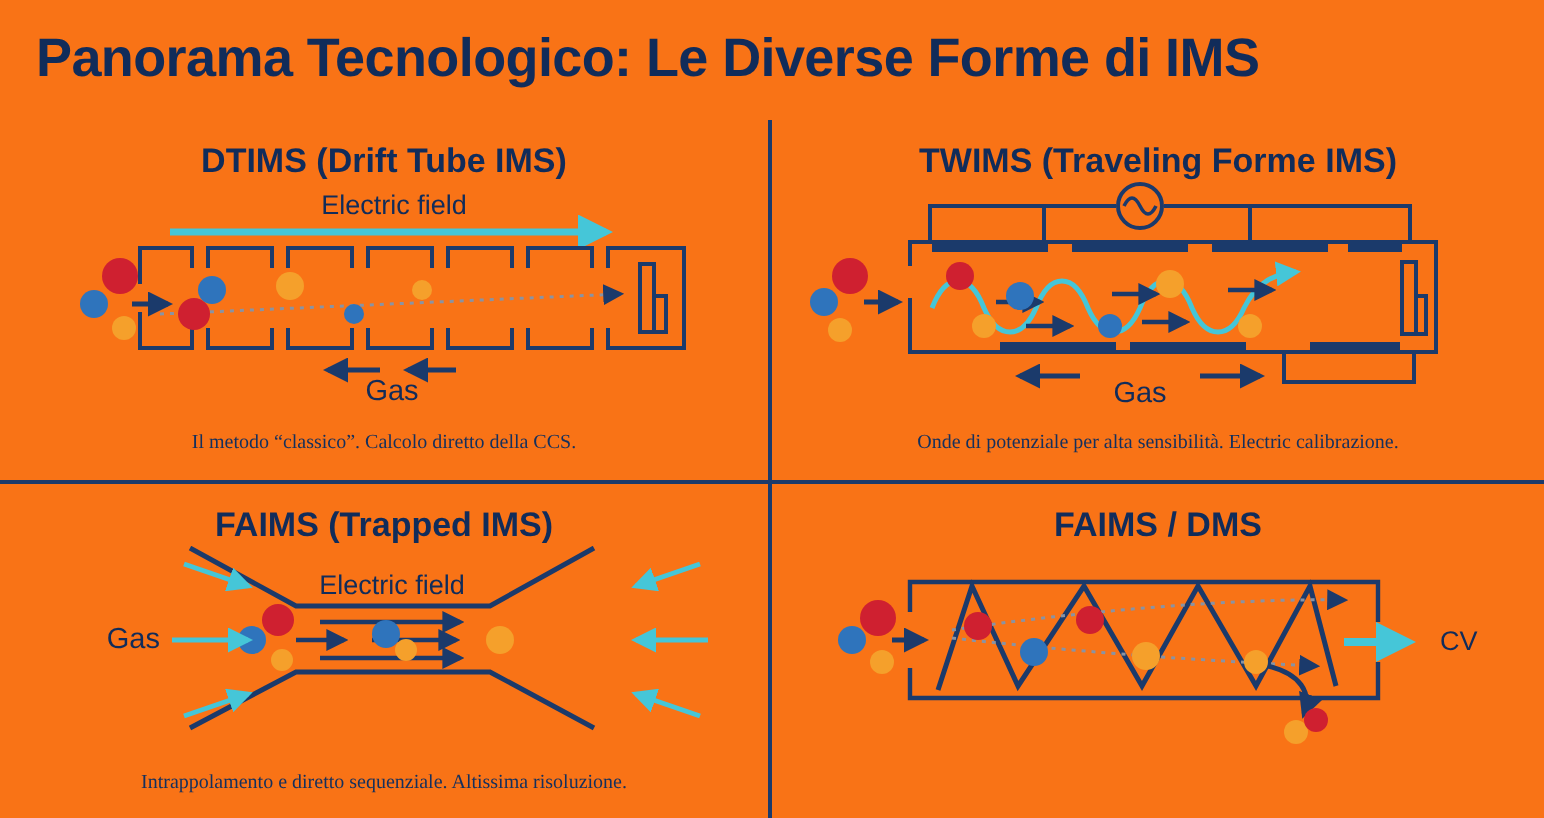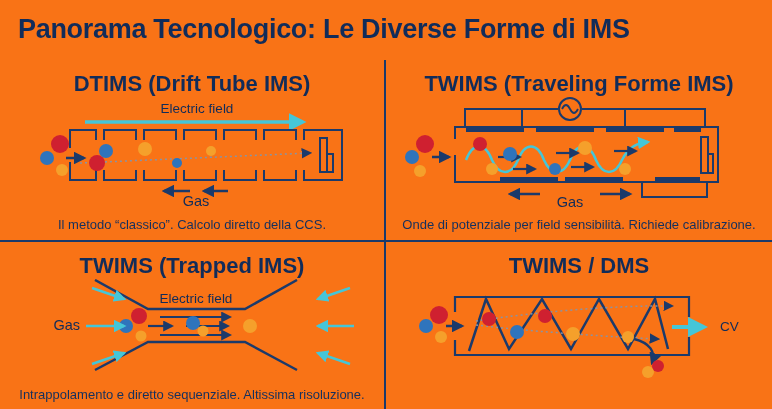--- a/index.html
+++ b/index.html
@@ -4,24 +4,24 @@
 <style>
   html,body{margin:0;padding:0;background:#fff;}
   #page{position:relative;width:772px;height:409px;background:#f97316;overflow:hidden;
         font-family:"Liberation Sans",sans-serif;color:#112c5a;}
   #title{box-sizing:border-box;height:60px;padding:14px 0 0 18px;font-size:27px;font-weight:bold;
          letter-spacing:-0.3px;color:#112c5a;white-space:nowrap;}
   #grid{display:grid;grid-template-columns:386px 386px;grid-template-rows:182px 167px;}
   .cell{box-sizing:border-box;display:flex;flex-direction:column;overflow:hidden;}
   .cell.bl{border-right:2px solid #1b3a6b;}
   .cell.bb{border-bottom:2px solid #1b3a6b;}
-  .heading{flex:0 0 auto;padding-top:11px;text-align:center;font-size:22px;font-weight:bold;color:#112c5a;}
+  .heading{flex:0 0 auto;padding-top:11px;text-align:center;font-size:17px;font-weight:bold;color:#112c5a;}
   .diagram{flex:0 0 auto;display:block;width:386px;}
   .caption{flex:1 1 auto;display:flex;align-items:center;justify-content:center;
-           font-size:13px;color:#14305e;text-align:left;padding:0 4px;}
+           font-size:10px;color:#14305e;text-align:left;padding:0 4px;font-family:Liberation Serif, serif;}
   svg text{font-family:"Liberation Sans",sans-serif;fill:#112c5a;}
   .ln{stroke:#1b3a6b;fill:none;}
   .cy{stroke:#45c6d8;fill:none;}
   .dot-red{fill:#cf2030;} .dot-blue{fill:#2f74bc;} .dot-orange{fill:#f5a02b;}
 </style>
 </head>
 <body>
 
 <svg width="0" height="0" style="position:absolute">
   <defs>
@@ -121,25 +121,25 @@
           <circle class="dot-orange" cx="199" cy="51" r="7"></circle>
           <circle class="dot-orange" cx="239" cy="72" r="6"></circle>
         </g>
         <line class="ln" stroke-width="2.5" x1="46" y1="60" x2="63" y2="60" marker-end="url(#ah-navy)"></line>
         <g>
           <line class="ln" stroke-width="2.5" x1="154" y1="97" x2="124" y2="97" marker-end="url(#ah-navy)"></line>
           <line class="ln" stroke-width="2.5" x1="214" y1="97" x2="244" y2="97" marker-end="url(#ah-navy)"></line>
         </g>
         <text x="184" y="110" text-anchor="middle" font-size="14.5">Gas</text>
       </svg>
-      <div class="caption">Onde di potenziale per field sensibilità. Richiede calibrazione.</div>
+      <div class="caption">Onde di potenziale per alta sensibilità. Electric calibrazione.</div>
     </div>
 
     <div class="cell bl">
-      <div class="heading">TWIMS (Trapped IMS)</div>
+      <div class="heading">FAIMS (Trapped IMS)</div>
       <svg class="diagram" width="386" height="100" viewBox="0 0 386 100">
         <path class="ln" stroke-width="2.5" d="M95,1 L148,30 H245 L297,1 M95,91 L148,63 H245 L297,91"></path>
         <text x="196" y="24" text-anchor="middle" font-size="13.5">Electric field</text>
         <g stroke="#1b3a6b" stroke-width="2.2">
           <line x1="160" y1="38" x2="230" y2="38" marker-end="url(#ah-navy)"></line>
           <line x1="148" y1="47" x2="172" y2="47" marker-end="url(#ah-navy)"></line>
           <line x1="186" y1="47" x2="228" y2="47" marker-end="url(#ah-navy)"></line>
           <line x1="160" y1="56" x2="230" y2="56" marker-end="url(#ah-navy)"></line>
         </g>
         <g>
@@ -157,21 +157,21 @@
           <line x1="350" y1="9" x2="318" y2="20" marker-end="url(#ah-cyan)"></line>
           <line x1="354" y1="47" x2="318" y2="47" marker-end="url(#ah-cyan)"></line>
           <line x1="350" y1="85" x2="318" y2="74" marker-end="url(#ah-cyan)"></line>
         </g>
         <text x="80" y="51" text-anchor="end" font-size="14.5">Gas</text>
       </svg>
       <div class="caption">Intrappolamento e diretto sequenziale. Altissima risoluzione.</div>
     </div>
 
     <div class="cell">
-      <div class="heading">TWIMS / DMS</div>
+      <div class="heading">FAIMS / DMS</div>
       <svg class="diagram" width="386" height="100" viewBox="0 0 386 100">
         <path class="ln" stroke-width="2.2" d="M69,33 V18 H303 V38 M303,58 V76 H69 V61"></path>
         <path class="ln" stroke-width="2.5" d="M83,72 L100,20 L123,70 L156,20 L185,70 L213,20 L242,70 L269,20 L282,70"></path>
         <g stroke="#8a93a3" stroke-width="1.5" fill="none" stroke-dasharray="2,3">
           <path d="M90,42 C150,33 230,26 286,27" marker-end="url(#ah-navy-sm)"></path>
           <path d="M90,46 C160,54 230,58 272,60" marker-end="url(#ah-navy-sm)"></path>
         </g>
         <g>
           <circle class="dot-red" cx="53" cy="36" r="9"></circle>
           <circle class="dot-blue" cx="40" cy="47" r="7"></circle>

